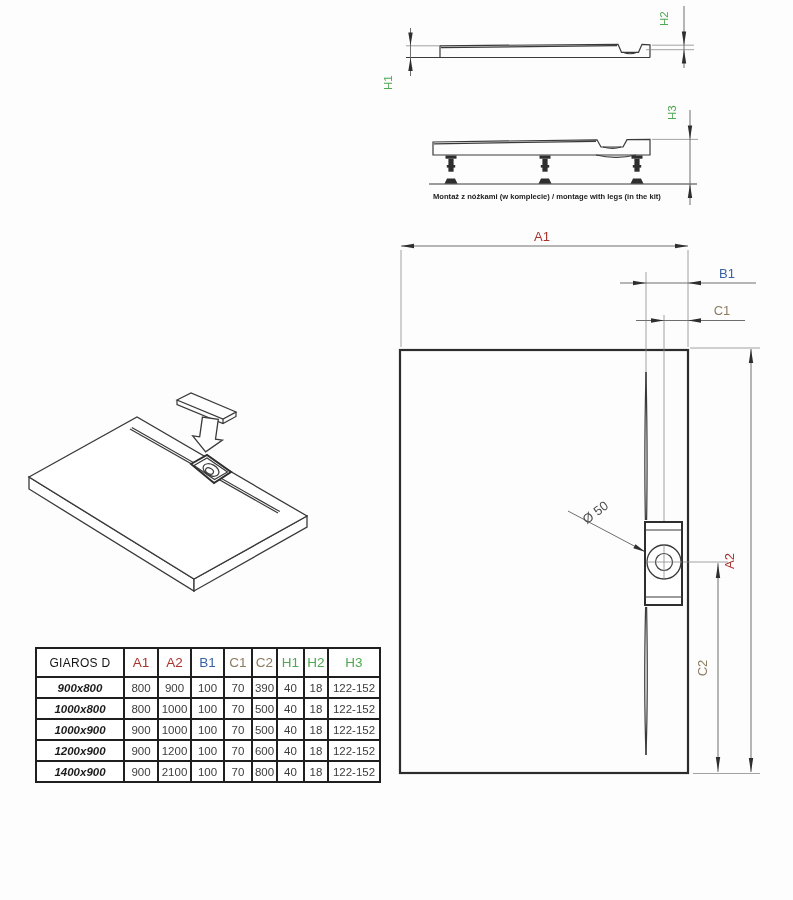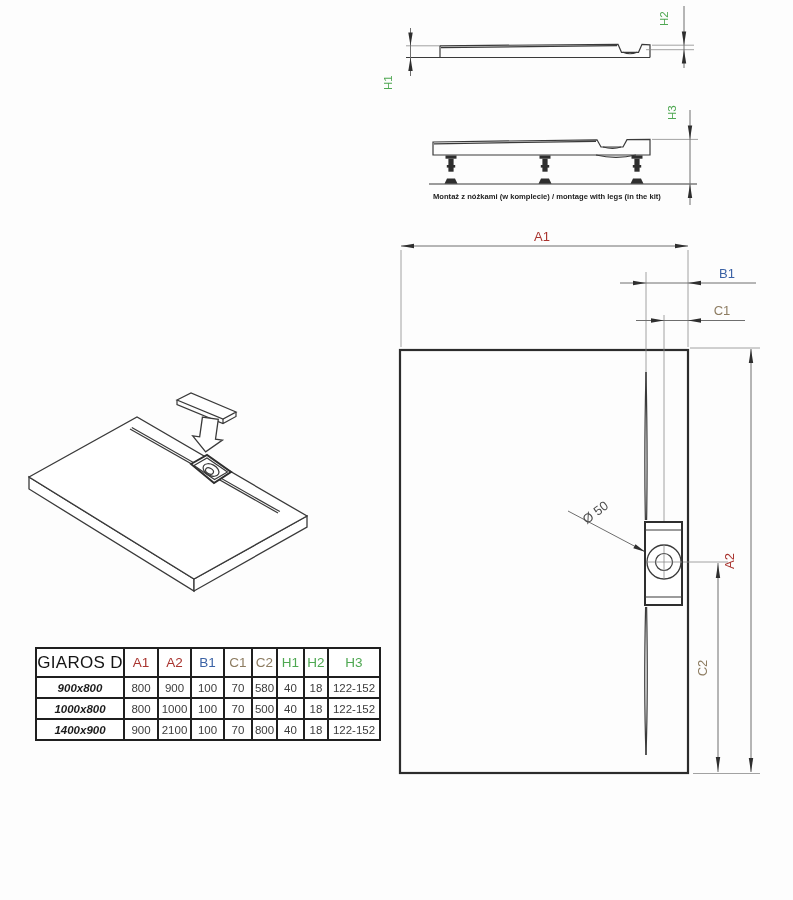--- a/index.html
+++ b/index.html
@@ -29,21 +29,21 @@
   .dim-c{fill:#8d7c61;}
   .dim-h{fill:#4fa852;}
   .dim-d{fill:#4a4a4a;}
   .caption{font-size:7.6px;font-weight:bold;fill:#1d1d1d;}
 
   
   .tablewrap{position:absolute;left:35px;top:647px;}
   table.spec{border-collapse:collapse;table-layout:fixed;width:345px;background:#fff;}
   table.spec th,table.spec td{border:2px solid #1f1f1f;text-align:center;padding:0;overflow:hidden;}
   table.spec thead th{height:27px;font-size:13.5px;font-weight:400;}
-  table.spec thead th.tname{font-size:17px;color:#141414;letter-spacing:0.3px;}
+  table.spec thead th.tname{font-size:12px;color:#141414;letter-spacing:0.3px;}
   table.spec tbody th.rsize{font-size:11.5px;font-style:italic;font-weight:bold;color:#1c1c1c;height:19px;}
   table.spec tbody td{font-size:11.5px;color:#3c3c3c;height:19px;}
 </style>
 </head>
 <body>
 
 <div class="canvas">
 
   <svg class="sv1" width="320" height="95" viewBox="0 0 320 95">
     <g>
@@ -230,37 +230,59 @@
             <th style="color: rgb(79, 168, 82);">H3</th>
           </tr>
         </thead>
         <tbody>
           <tr>
             <th class="rsize">900x800</th>
             <td>800</td>
             <td>900</td>
             <td>100</td>
             <td>70</td>
-            <td>580</td>
+            <td>390</td>
             <td>40</td>
             <td>18</td>
             <td>122-152</td>
           </tr>
           <tr>
             <th class="rsize">1000x800</th>
             <td>800</td>
             <td>1000</td>
             <td>100</td>
             <td>70</td>
             <td>500</td>
             <td>40</td>
             <td>18</td>
             <td>122-152</td>
           </tr>
           <tr>
+            <th class="rsize">1000x900</th>
+            <td>900</td>
+            <td>1000</td>
+            <td>100</td>
+            <td>70</td>
+            <td>500</td>
+            <td>40</td>
+            <td>18</td>
+            <td>122-152</td>
+          </tr>
+          <tr>
+            <th class="rsize">1200x900</th>
+            <td>900</td>
+            <td>1200</td>
+            <td>100</td>
+            <td>70</td>
+            <td>600</td>
+            <td>40</td>
+            <td>18</td>
+            <td>122-152</td>
+          </tr>
+          <tr>
             <th class="rsize">1400x900</th>
             <td>900</td>
             <td>2100</td>
             <td>100</td>
             <td>70</td>
             <td>800</td>
             <td>40</td>
             <td>18</td>
             <td>122-152</td>
           </tr>

